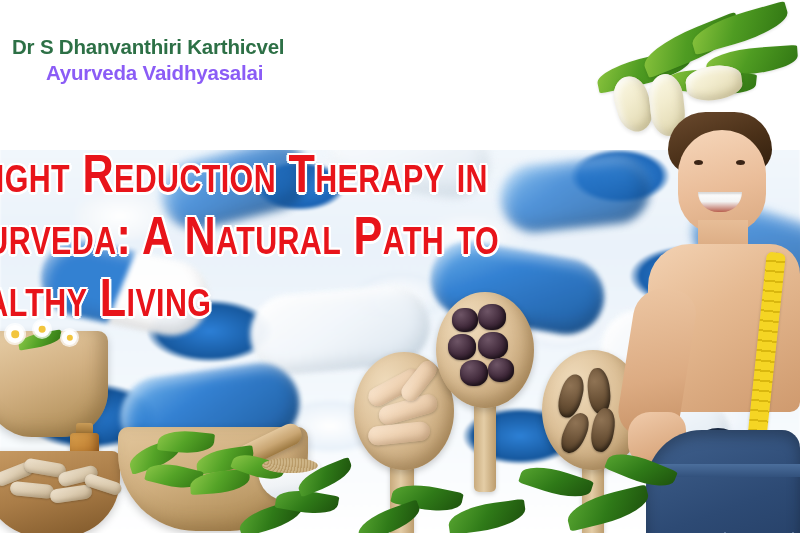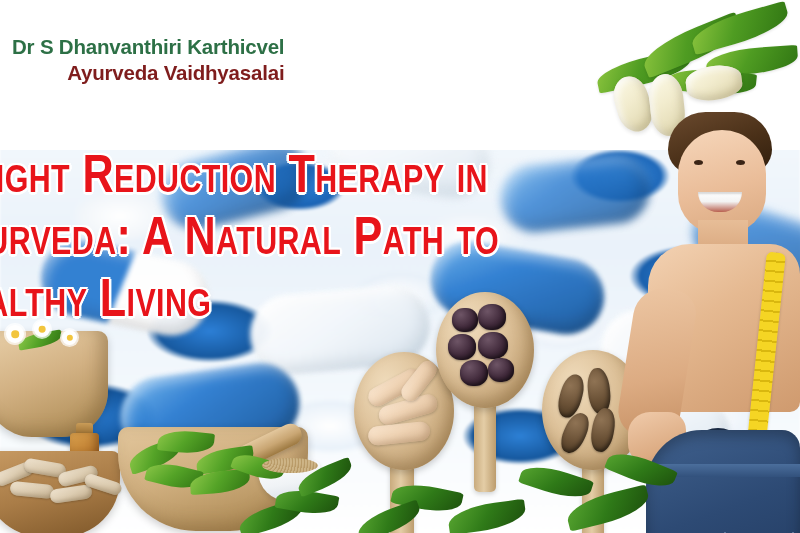--- a/index.html
+++ b/index.html
@@ -206,28 +206,28 @@
   .seeds{
     position:absolute;left:262px;bottom:60px;width:56px;height:15px;z-index:8;border-radius:28px/8px;
     background:repeating-radial-gradient(circle at 4px 4px,#cdb486 0px,#cdb486 1.5px,#b99b68 2px,#b99b68 3px);
   }
   .seed-pile-right{
     position:absolute;left:240px;bottom:44px;width:48px;height:26px;z-index:6;border-radius:24px/13px;
     background:repeating-radial-gradient(circle at 3px 3px,#d3bb90 0px,#d3bb90 1.4px,#bda070 1.9px,#bda070 2.8px);
   }
 
   
-  .header{position:absolute;left:12px;top:34px;z-index:20;text-align:right;}
+  .header{position:absolute;left:12px;top:34px;z-index:20;}
   .brand-line1{
     font-size:20.5px;font-weight:bold;letter-spacing:-.2px;line-height:1.28;
     color:#2d7046;white-space:nowrap;
   }
   .brand-line2{
     font-size:20.5px;font-weight:bold;letter-spacing:-.2px;line-height:1.28;
-    color:#7f1d1d;white-space:nowrap;padding-left:34px;
+    color:#8b5cf6;white-space:nowrap;padding-left:34px;
   }
 
   
   .title-block{position:absolute;left:-66px;top:142px;z-index:21;}
   .title-line{
     font-family:"Liberation Sans",sans-serif;
     font-size:54px;font-weight:bold;line-height:62px;
     color:#e8141a;white-space:nowrap;
     transform:scaleX(.80);transform-origin:left center;
     font-variant:small-caps;letter-spacing:.5px;

